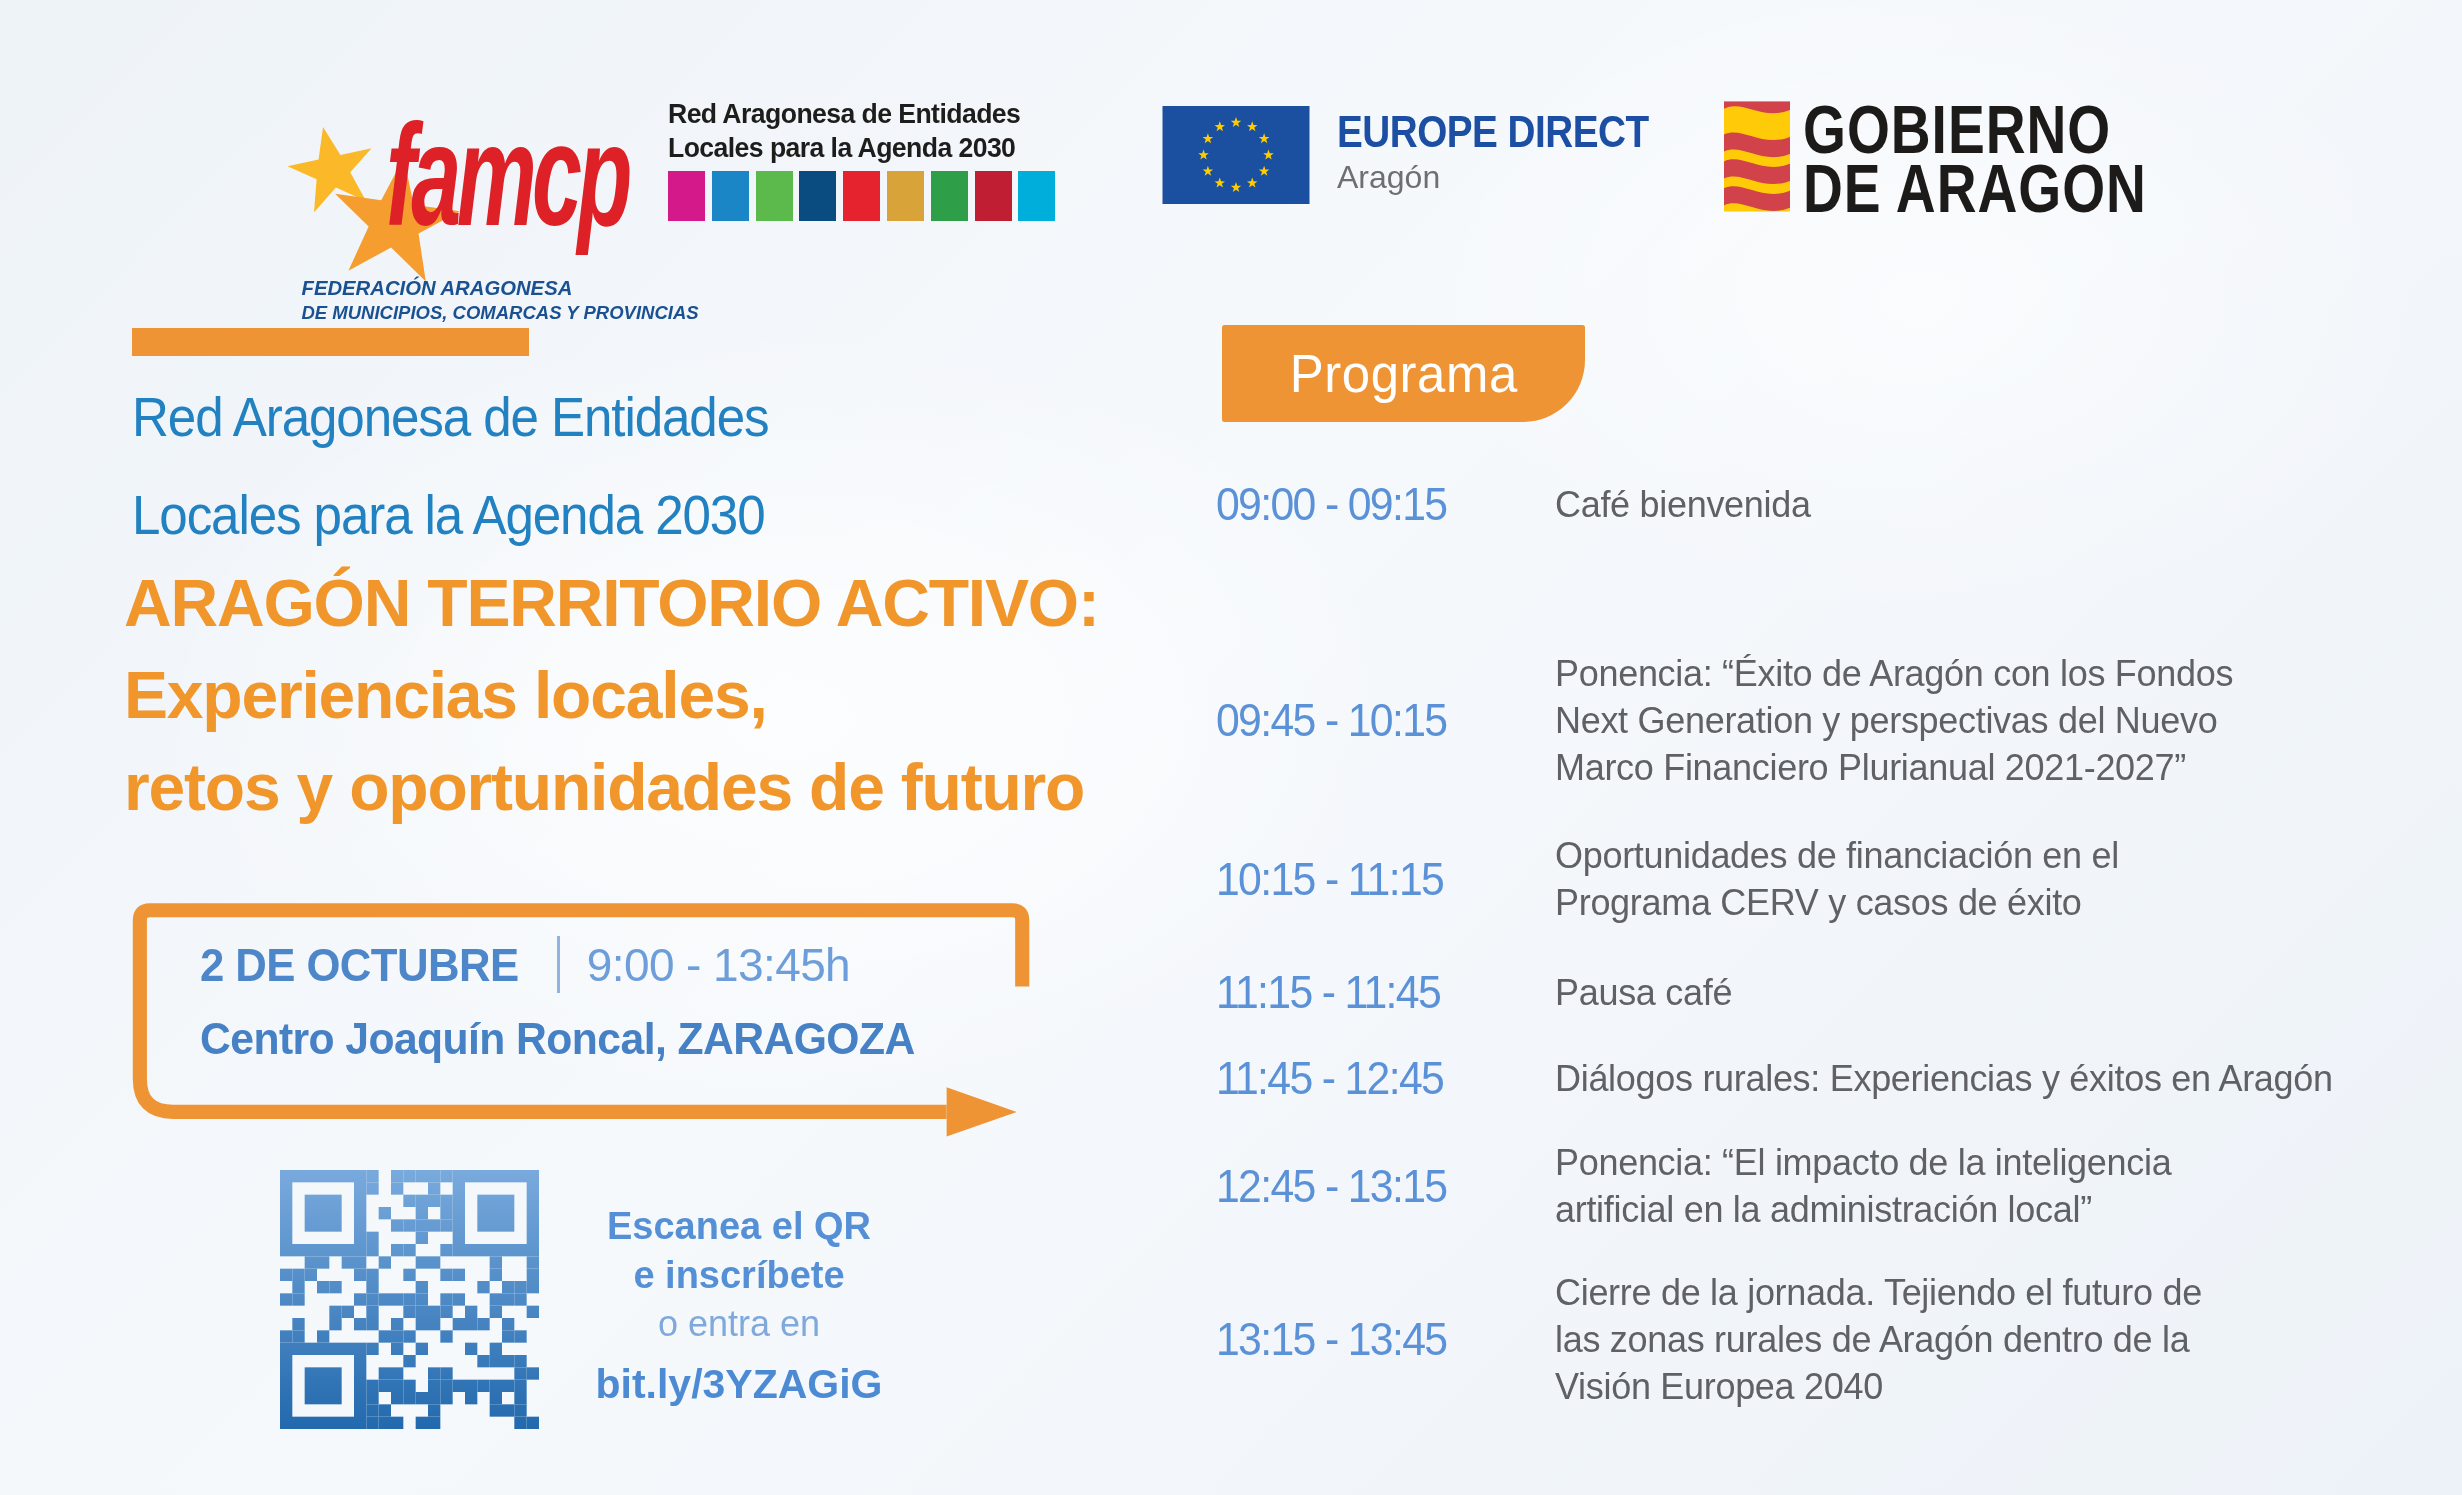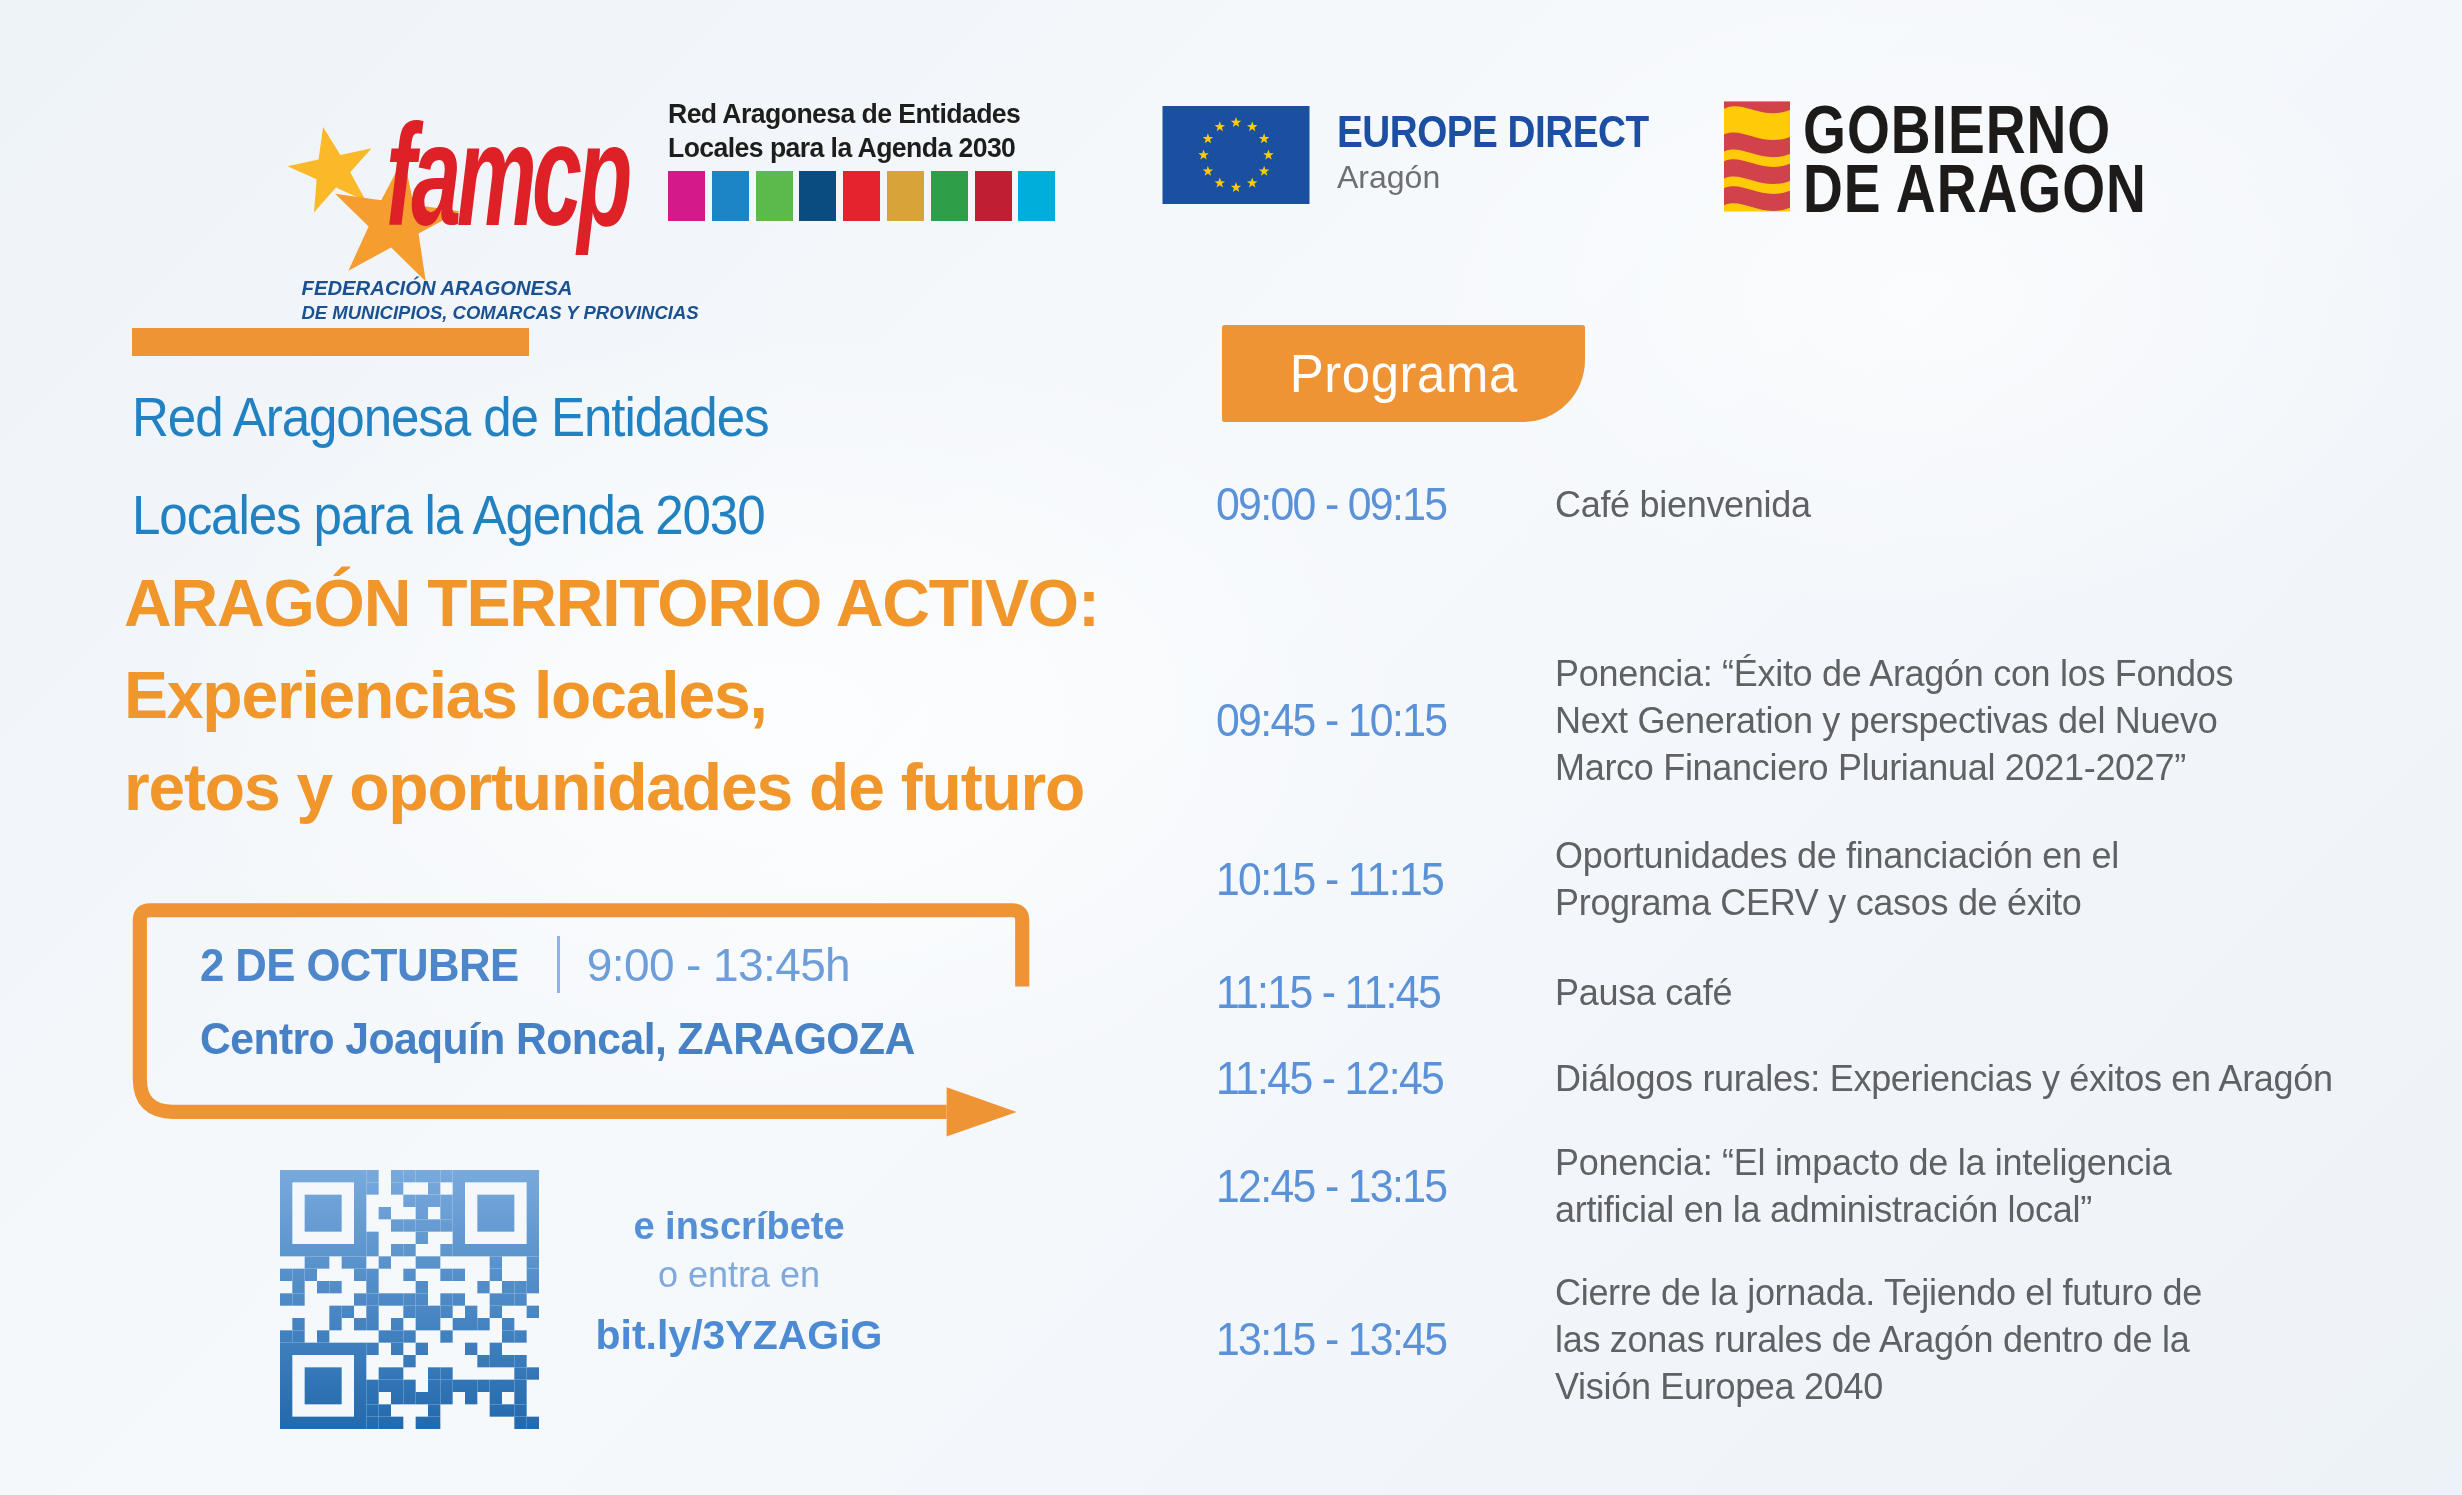--- a/index.html
+++ b/index.html
@@ -309,20 +309,21 @@
       <rect x="40" y="40" width="60" height="60" fill="url(#qrg)"></rect>
       <rect x="280" y="0" width="140" height="140" fill="url(#qrg)"></rect>
       <rect x="300" y="20" width="100" height="100" fill="#f4f8fb"></rect>
       <rect x="320" y="40" width="60" height="60" fill="url(#qrg)"></rect>
       <rect x="0" y="280" width="140" height="140" fill="url(#qrg)"></rect>
       <rect x="20" y="300" width="100" height="100" fill="#f4f8fb"></rect>
       <rect x="40" y="320" width="60" height="60" fill="url(#qrg)"></rect>
     </svg>
 
   <div class="abs qr-caption">
+    <div class="qc1 nw">Escanea el QR</div>
     <div class="qc1 nw">e inscríbete</div>
     <div class="qc3 nw">o entra en</div>
     <div class="qc4 nw">bit.ly/3YZAGiG</div>
   </div>
 
   <div class="abs programa">
     <span>Programa</span>
   </div>
 
   <div class="prow r1">

